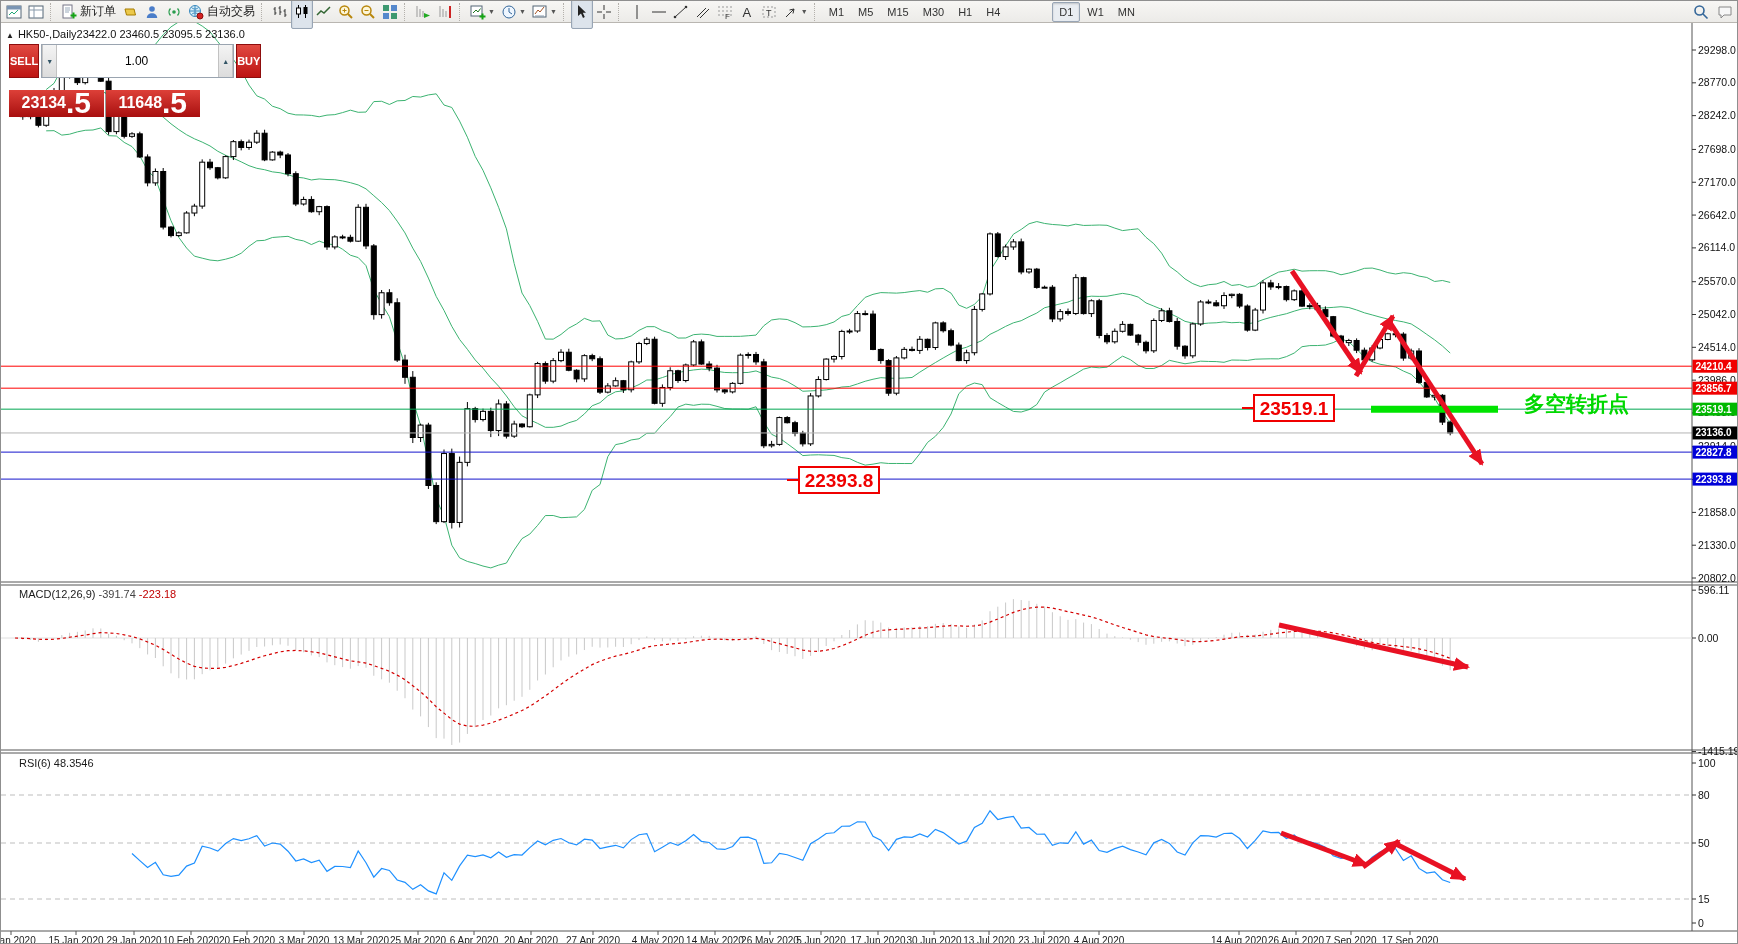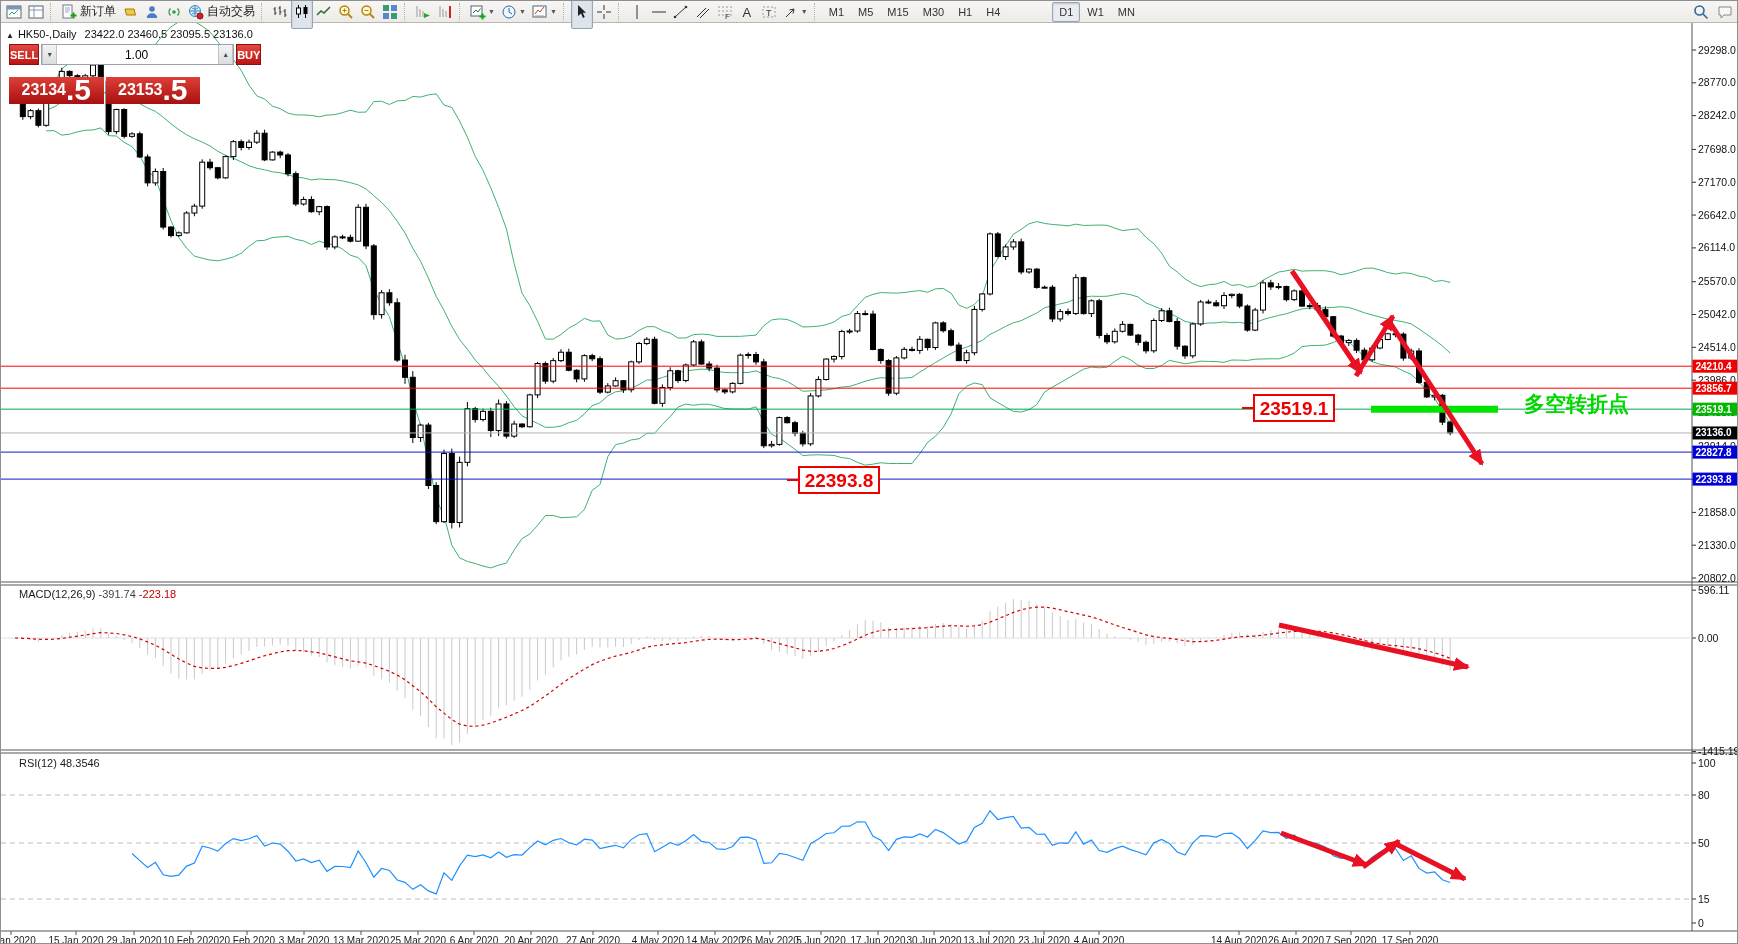--- a/index.html
+++ b/index.html
@@ -15,23 +15,23 @@
   .tb-btn .lbl{font-size:12px;margin-left:3px;color:#222;white-space:nowrap;}
   .tb-btn .caret{font-size:7px;color:#555;margin-left:2px;}
   .tb-sep{width:5px;height:18px;margin:0 3px;border-left:1px dotted #b4b1ac;}
   .tf-btn{height:20px;padding:0 6px;font-size:11px;color:#333;display:flex;align-items:center;
           border:1px solid transparent;border-radius:2px;}
   .tf-btn.active{border:1px solid #98a5b5;background:#e9edf2;box-shadow:inset 0 1px 2px rgba(0,0,0,.18);margin-left:45px;}
   #tb-right{position:absolute;right:6px;top:0;height:22px;display:flex;align-items:center;gap:8px;}
   
   #chart-header{position:absolute;left:5px;top:27px;font-size:11px;color:#111;z-index:5;}
   #chart-header .tri{font-size:8px;margin-right:4px;color:#222;}
-  #chart-header .ohlc{margin-left:8px;}
+  #chart-header .ohlc{}
   #trade-panel{position:absolute;left:8px;top:43px;width:191px;z-index:6;}
-  #trade-panel .row1{display:flex;height:21px;gap:2px;}
+  #trade-panel .row1{display:flex;height:34px;gap:2px;}
   .tp-btn{width:49px;background:linear-gradient(#e14a42,#bd1412);border:1px solid #8e0d0d;color:#fff;
           font-size:11px;font-weight:bold;display:flex;align-items:center;justify-content:center;}
   .vol{flex:1;display:flex;border:1px solid #9aa4b0;background:#fff;}
   .spin{width:15px;background:linear-gradient(#f4f4f4,#dcdcdc);color:#356;font-size:7px;
         display:flex;align-items:center;justify-content:center;border-left:1px solid #c2c2c2;border-right:1px solid #c2c2c2;}
   .vol input{flex:1;border:0;outline:none;text-align:center;font-size:12px;padding-right:4px;min-width:0;
              font-family:"Liberation Sans",sans-serif;}
   #trade-panel .row2{display:flex;gap:2px;margin-top:2px;height:37px;}
   .bigprice{flex:1;background:linear-gradient(#dd4038,#a80f0f);display:flex;align-items:flex-end;justify-content:center;color:#fff;margin-top:10px;}
   .bigprice .small{font-size:16px;font-weight:bold;padding-bottom:5px;}
@@ -1038,28 +1038,28 @@
         <div class="spin">▲</div>
       </div>
       <div class="tp-btn">BUY</div>
     </div>
     <div class="row2">
       <div class="bigprice">
         <span class="small">23134</span>
         <span class="big">.5</span>
       </div>
       <div class="bigprice">
-        <span class="small">23153</span>
+        <span class="small">11648</span>
         <span class="big">.5</span>
       </div>
     </div>
   </div>
 
   <div class="ind-label" style="top:587px">
     <span>MACD(12,26,9)</span>
     <span class="v1">-391.74</span>
     <span class="v2">-223.18</span>
   </div>
   <div class="ind-label" style="top:756px">
-    <span>RSI(12)</span>
+    <span>RSI(6)</span>
     <span>48.3546</span>
   </div>
 </div>
 
 </body></html>

